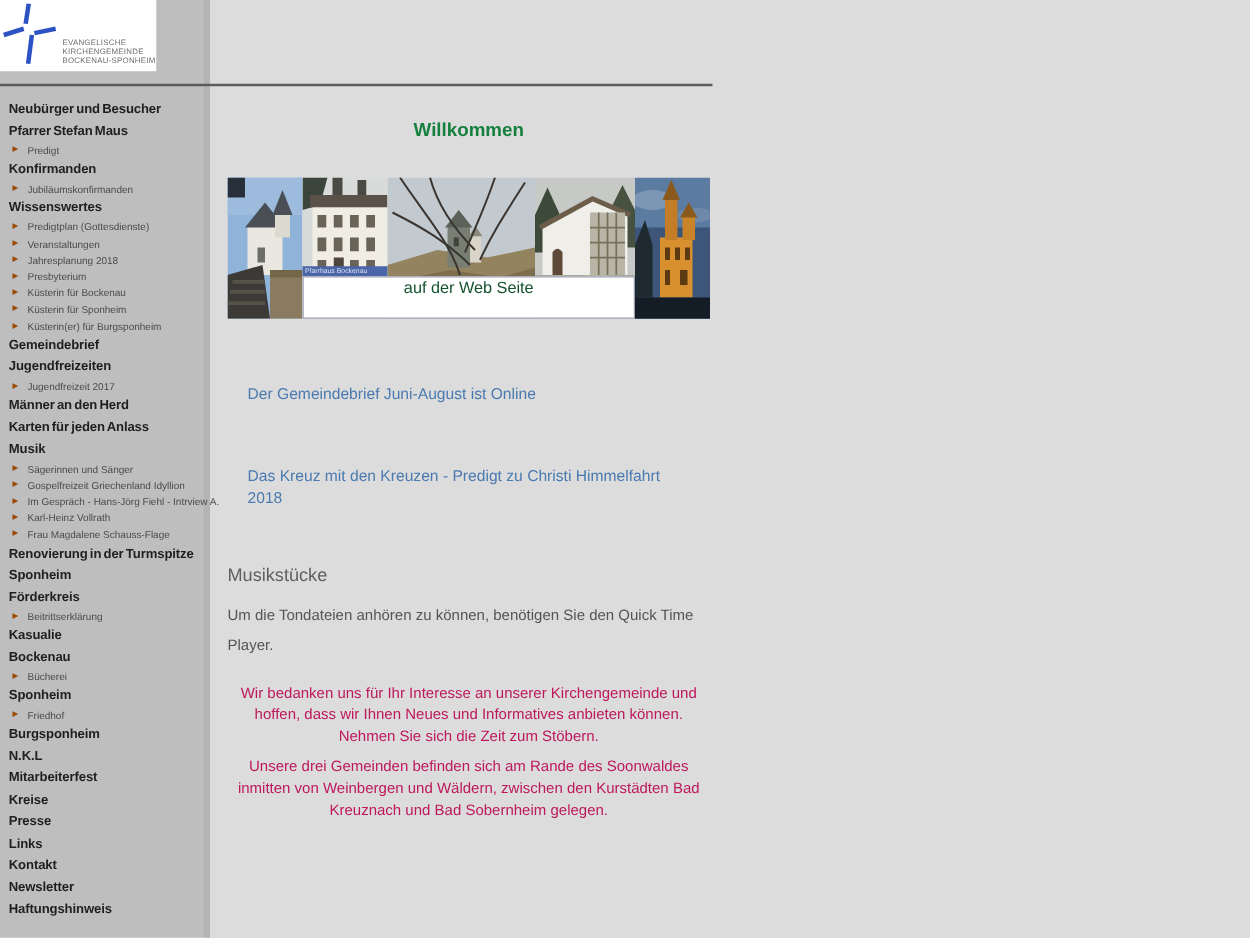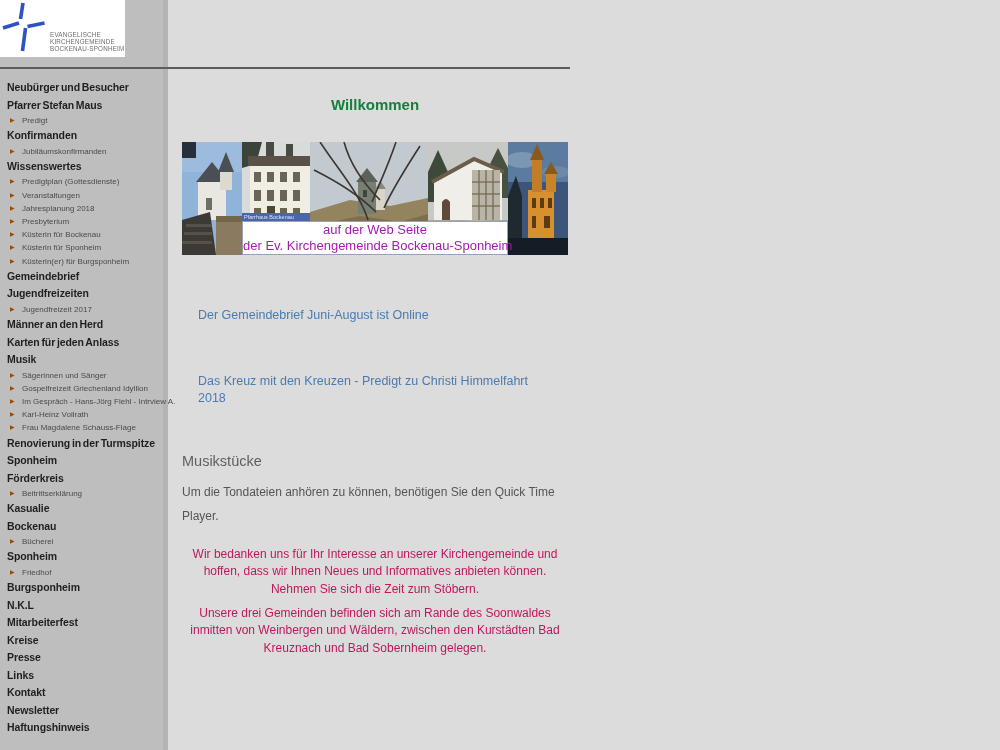--- a/index.html
+++ b/index.html
@@ -49,21 +49,21 @@
   }
   .banner .ph{height:113px;display:block;}
   .photo-label{
     position:absolute;left:60px;top:71px;width:68px;height:8px;background:#4a66a8;
     color:#dde4f2;font-size:5.5px;line-height:8px;padding-left:2px;box-sizing:border-box;
     overflow:hidden;z-index:5;
   }
   .banner-caption{
     position:absolute;left:60px;top:79px;width:266px;height:34px;background:#ffffff;
     border:1px solid #99a0b0;box-sizing:border-box;z-index:6;text-align:center;
-    color:#a21caf;
+    color:#14532d;
   }
   .banner-caption .l1{font-size:13px;line-height:16px;display:block;}
   .banner-caption .l2{font-size:13px;line-height:15px;display:block;white-space:nowrap;}
   
   .link-block{
     position:absolute;left:0;color:#4a7ab0;font-size:12.5px;line-height:16.5px;cursor:pointer;margin-left:16px;
   }
   .link-1{top:307px;width:374px;}
   .link-2{top:373px;width:330px;}
   .musik-heading{
@@ -250,21 +250,20 @@
           <rect x="40" y="56" width="4" height="10"></rect>
         <rect x="24" y="74" width="4" height="12"></rect>
           <rect x="36" y="74" width="6" height="12"></rect>
       </g>
       <rect x="0" y="96" width="60" height="17" fill="#141c26"></rect>
     </svg>
 
     <div class="photo-label">Pfarrhaus Bockenau</div>
     <div class="banner-caption">
       <span class="l1">auf der Web Seite</span>
-      <span class="l2">der Ev. Kirchengemeinde Bockenau-Sponheim</span>
     </div>
   </div>
 
   <div class="link-block link-1">Der Gemeindebrief Juni-August ist Online</div>
   <div class="link-block link-2">Das Kreuz mit den Kreuzen - Predigt zu Christi Himmelfahrt 2018</div>
 
   <div class="musik-heading">Musikstücke</div>
   <div class="musik-note">Um die Tondateien anhören zu können, benötigen Sie den Quick Time Player.</div>
 
   <div class="para para-1">Wir bedanken uns für Ihr Interesse an unserer Kirchengemeinde und hoffen, dass wir Ihnen Neues und Informatives anbieten können. Nehmen Sie sich die Zeit zum Stöbern.</div>

